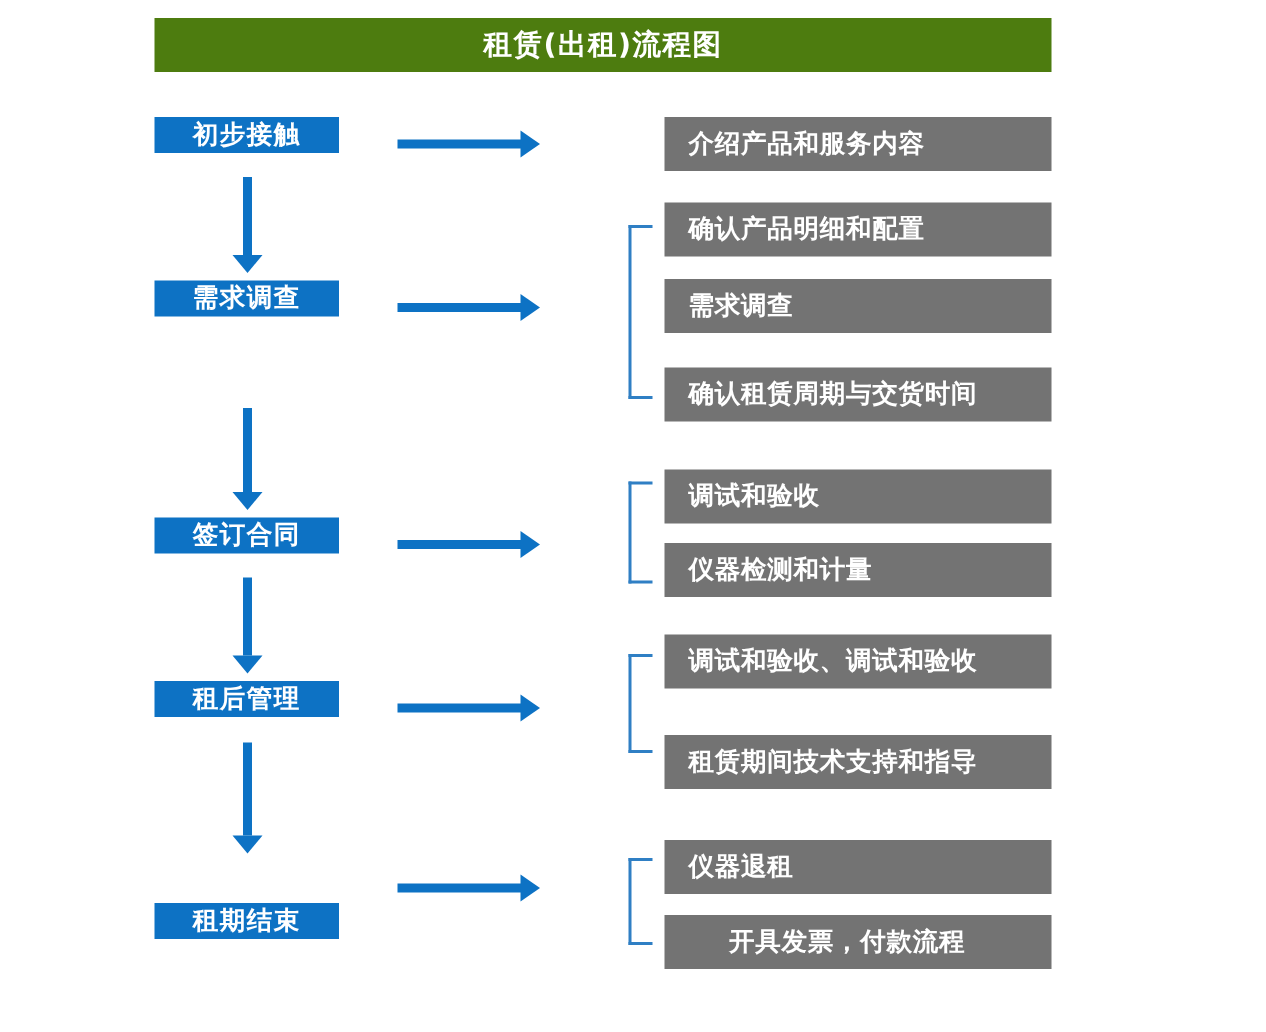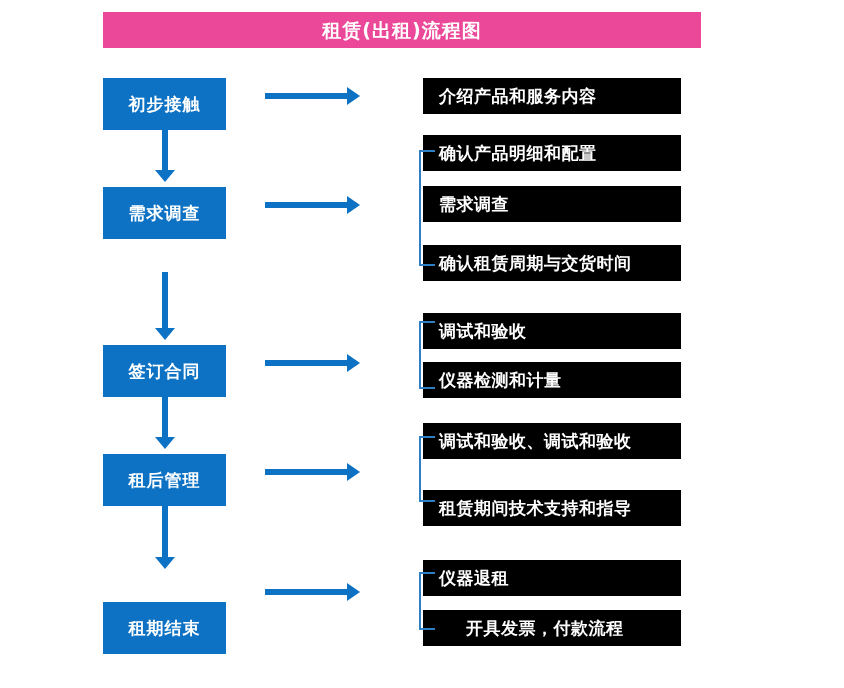--- a/index.html
+++ b/index.html
@@ -19,56 +19,56 @@
     overflow: hidden;
   }
 
   
   .title-bar {
     position: absolute;
     left: 103px;
     top: 12px;
     width: 598px;
     height: 36px;
-    background: #ec4899;
+    background: #4d7c0f;
     color: #ffffff;
     display: flex;
     align-items: center;
     justify-content: center;
     font-size: 19px;
     font-weight: bold;
     letter-spacing: 1px;
     line-height: 1;
   }
 
   
   .stage-box {
     position: absolute;
     left: 103px;
     width: 123px;
-    height: 52px;
+    height: 24px;
     background: #0d72c4;
     color: #ffffff;
     display: flex;
     align-items: center;
     justify-content: center;
     font-size: 17px;
     font-weight: bold;
     letter-spacing: 1px;
     line-height: 1;
     box-sizing: border-box;
   }
 
   
   .detail-box {
     position: absolute;
-    left: 423px;
+    left: 443px;
     width: 258px;
     height: 36px;
-    background: #000000;
+    background: #737373;
     color: #ffffff;
     display: flex;
     align-items: center;
     justify-content: flex-start;
     padding-left: 16px;
     font-size: 17px;
     font-weight: bold;
     letter-spacing: 0.5px;
     line-height: 1;
     box-sizing: border-box;

